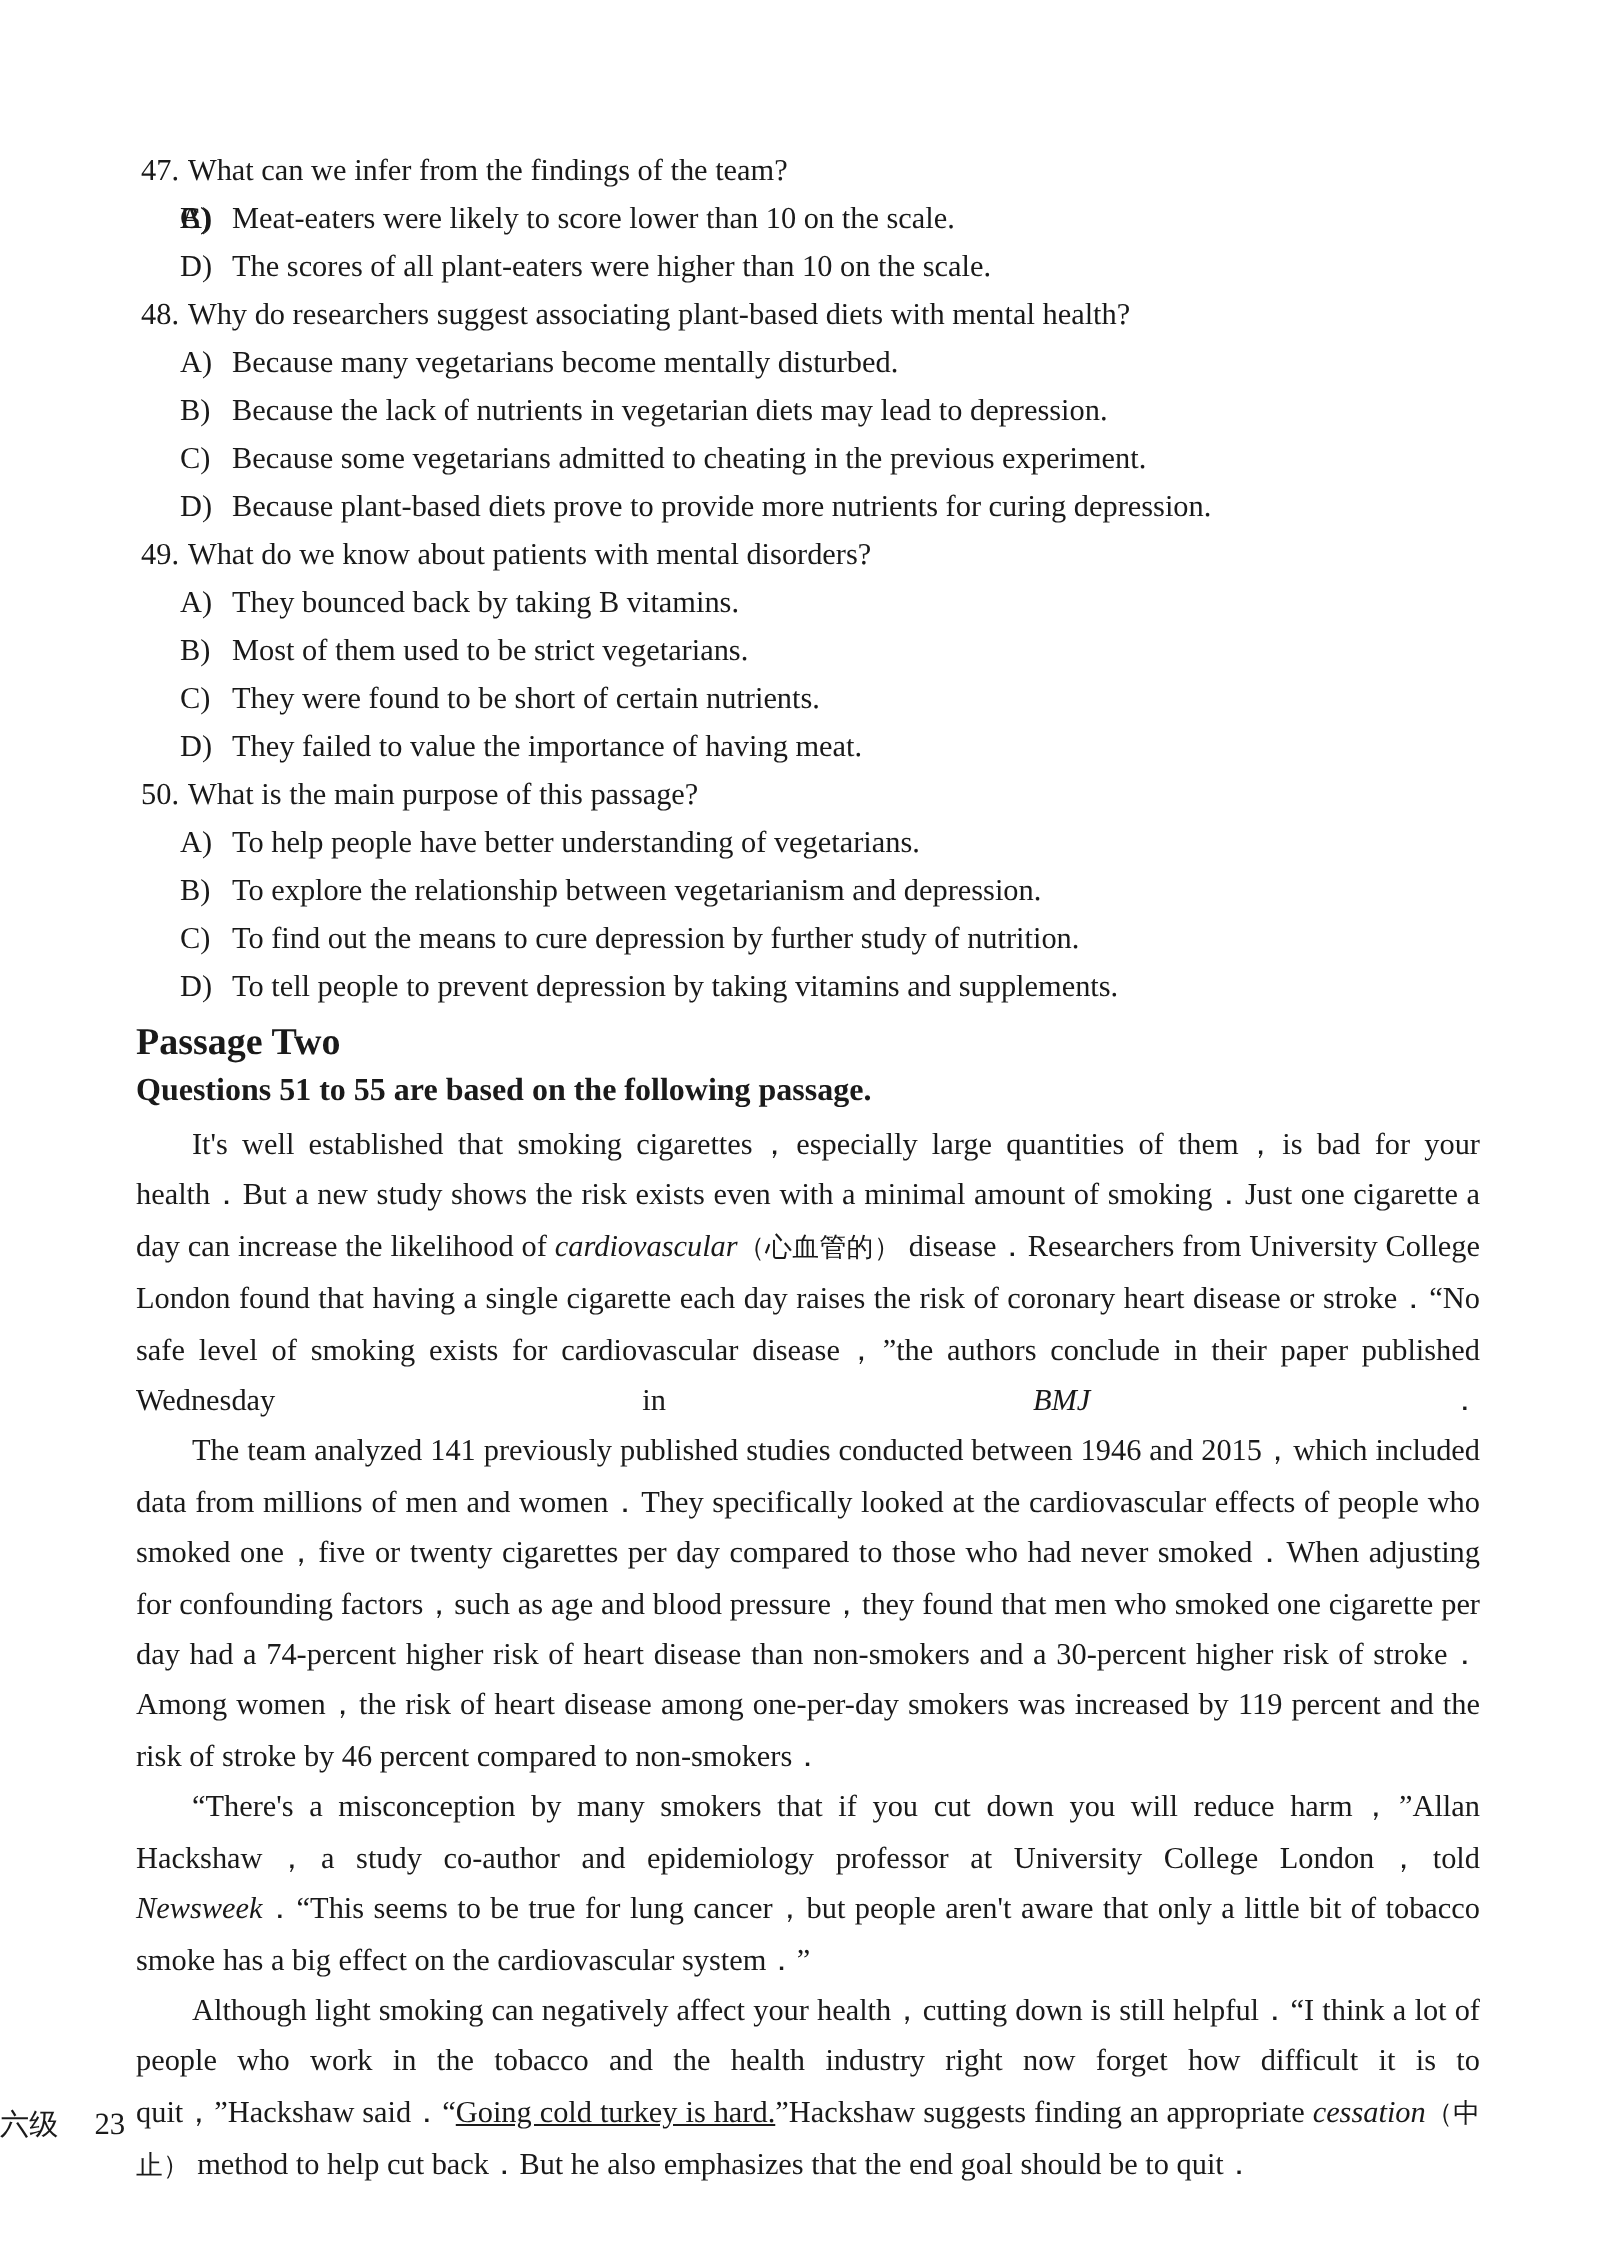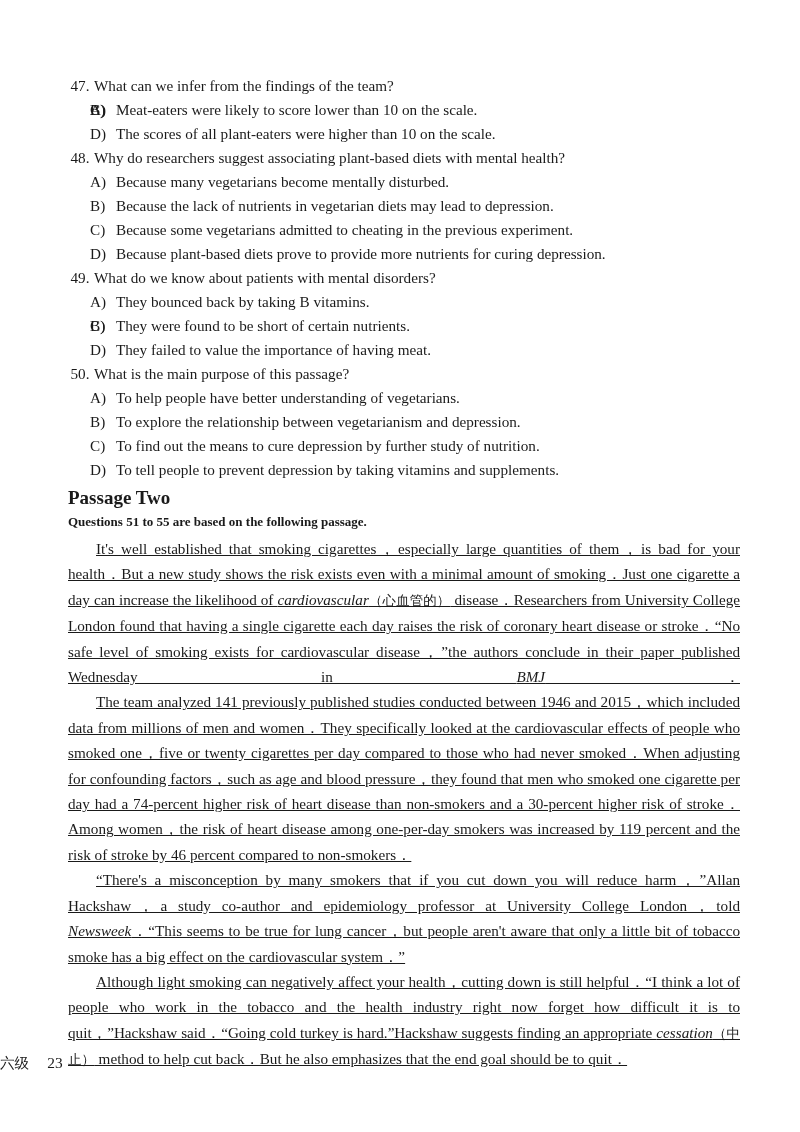--- a/index.html
+++ b/index.html
@@ -64,36 +64,35 @@
 
   
   .passage-title {
     font-weight: bold;
     font-size: 19px;
     line-height: 24px;
     margin-top: 4px;
   }
   .passage-sub {
     font-weight: bold;
-    font-size: 13px;
+    font-size: 16px;
     line-height: 24px;
     margin-bottom: 2px;
   }
 
   
   .para {
     font-size: 15.2px;
     line-height: 25.4px;
     text-align: justify;
     text-align-last: left;
     text-indent: 28px;
     margin: 0;
     -webkit-hyphens: none;
     hyphens: none;
-    text-decoration: underline;
   }
   .para.last-justified {
     text-align-last: justify;
   }
   .it { font-style: italic; }
   .ul { text-decoration: underline; }
   .cn {
     font-family: "DejaVu Sans", sans-serif;
     font-size: 13.4px;
   }
@@ -145,21 +144,21 @@
         <li class="q-option"><span class="opt-letter">D)</span><span>Because plant-based diets prove to provide more nutrients for curing depression.</span></li>
       </ul>
     </div>
 
     <div class="question">
       <div class="q-stem">
         <span class="q-num">49.</span><span>What do we know about patients with mental disorders?</span>
       </div>
       <ul class="q-options">
         <li class="q-option"><span class="opt-letter">A)</span><span>They bounced back by taking B vitamins.</span></li>
-        <li class="q-option"><span class="opt-letter">B)</span></li>
+        <li class="q-option"><span class="opt-letter">B)</span><span>Most of them used to be strict vegetarians.</span></li>
         <li class="q-option"><span class="opt-letter">C)</span><span>They were found to be short of certain nutrients.</span></li>
         <li class="q-option"><span class="opt-letter">D)</span><span>They failed to value the importance of having meat.</span></li>
       </ul>
     </div>
 
     <div class="question">
       <div class="q-stem">
         <span class="q-num">50.</span><span>What is the main purpose of this passage?</span>
       </div>
       <ul class="q-options">

